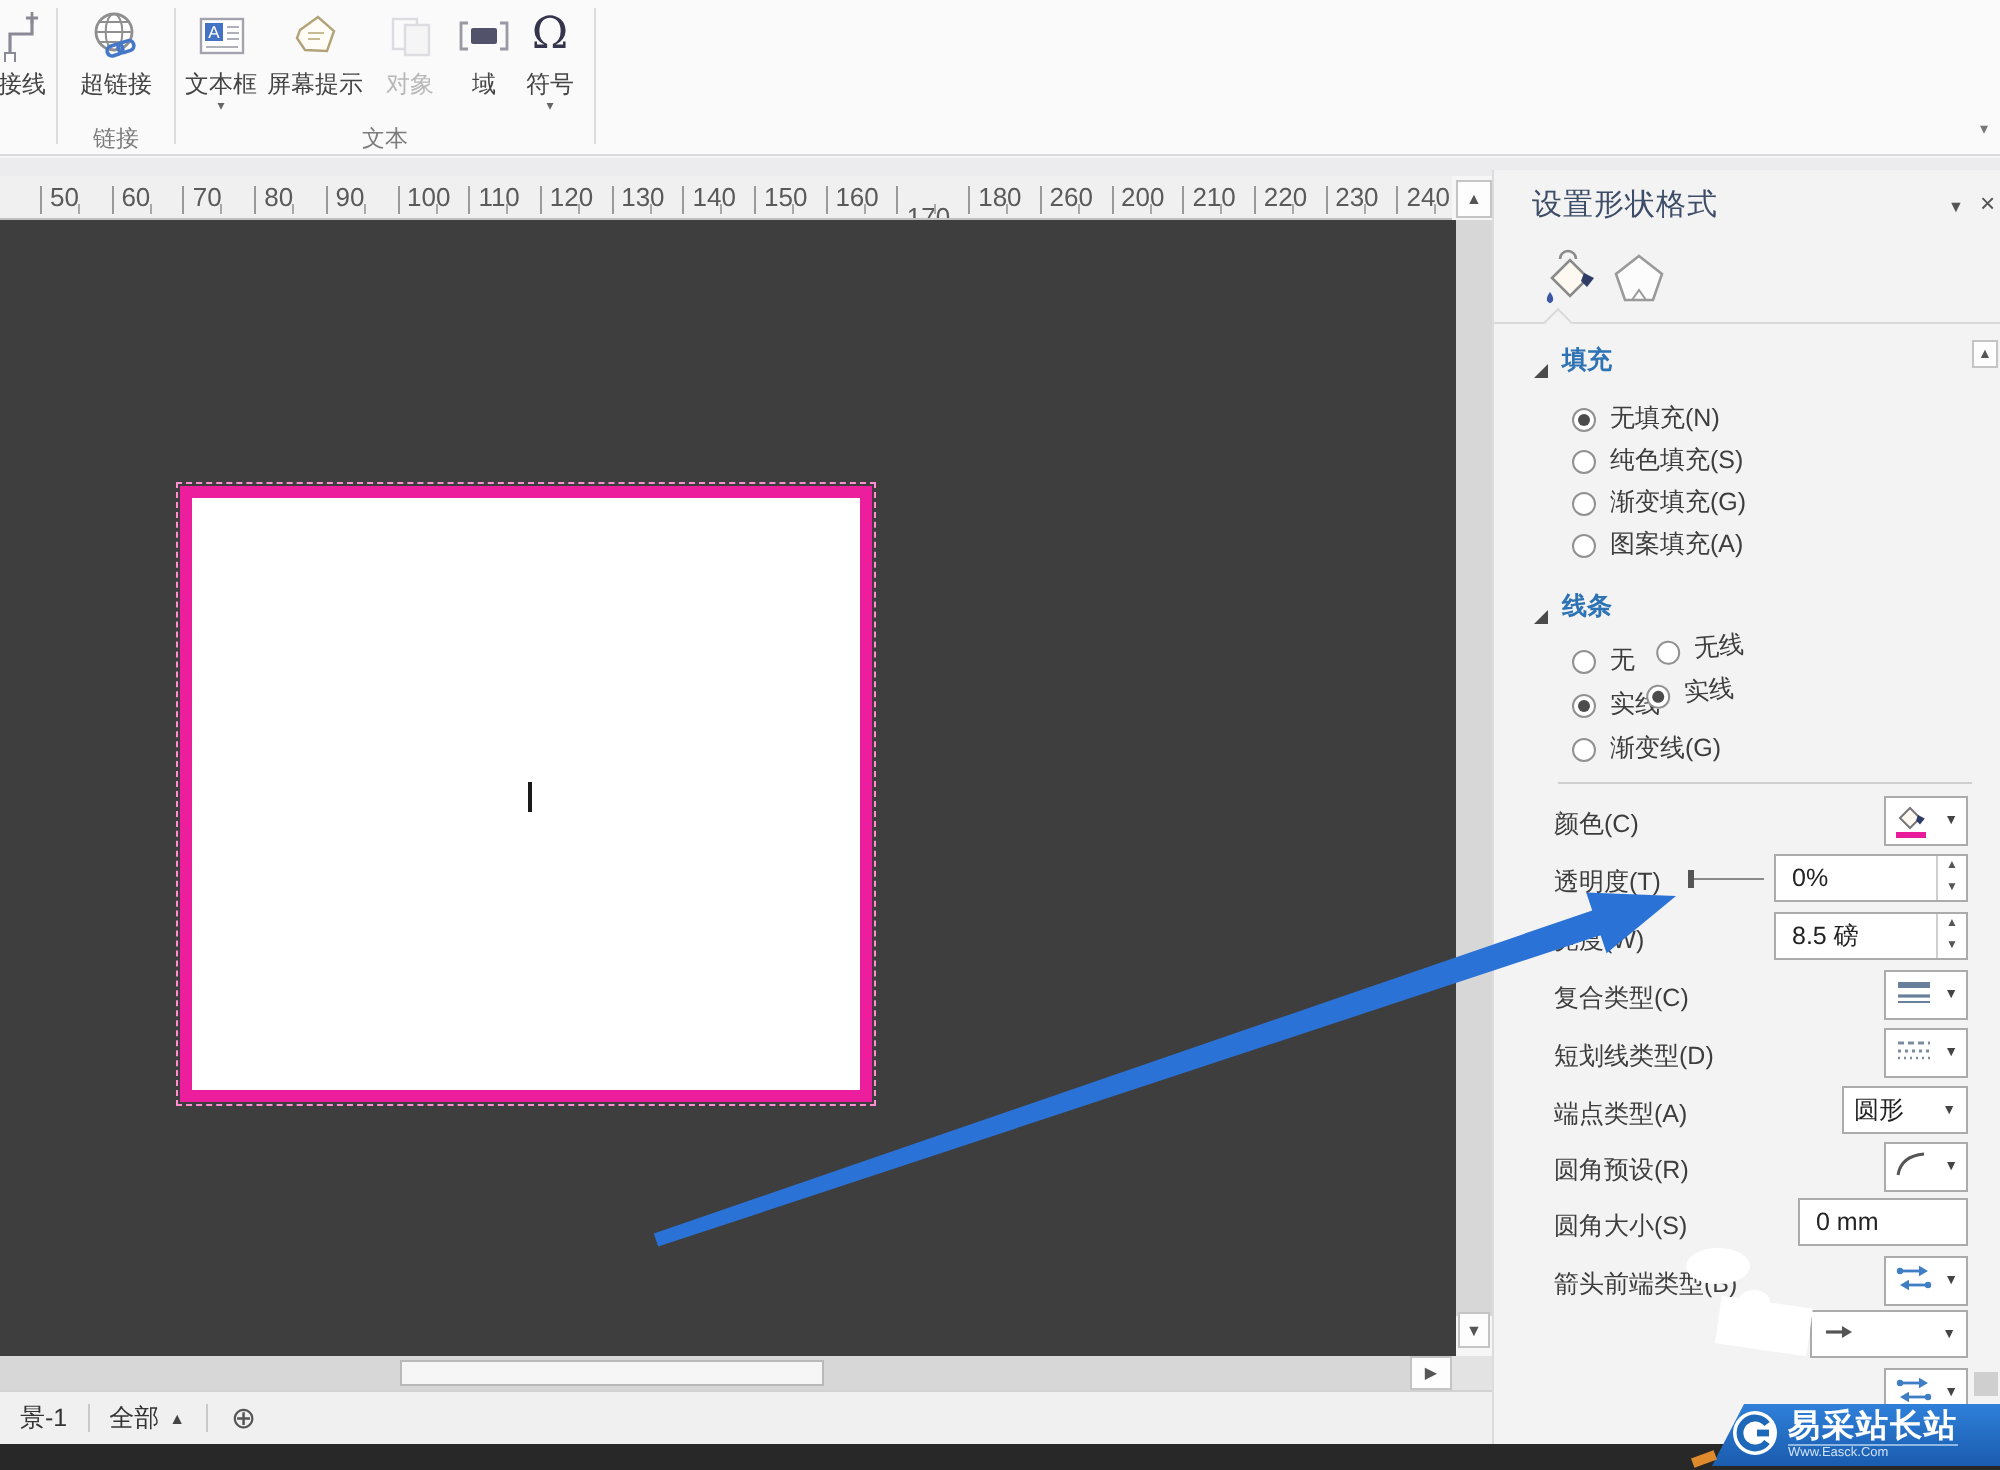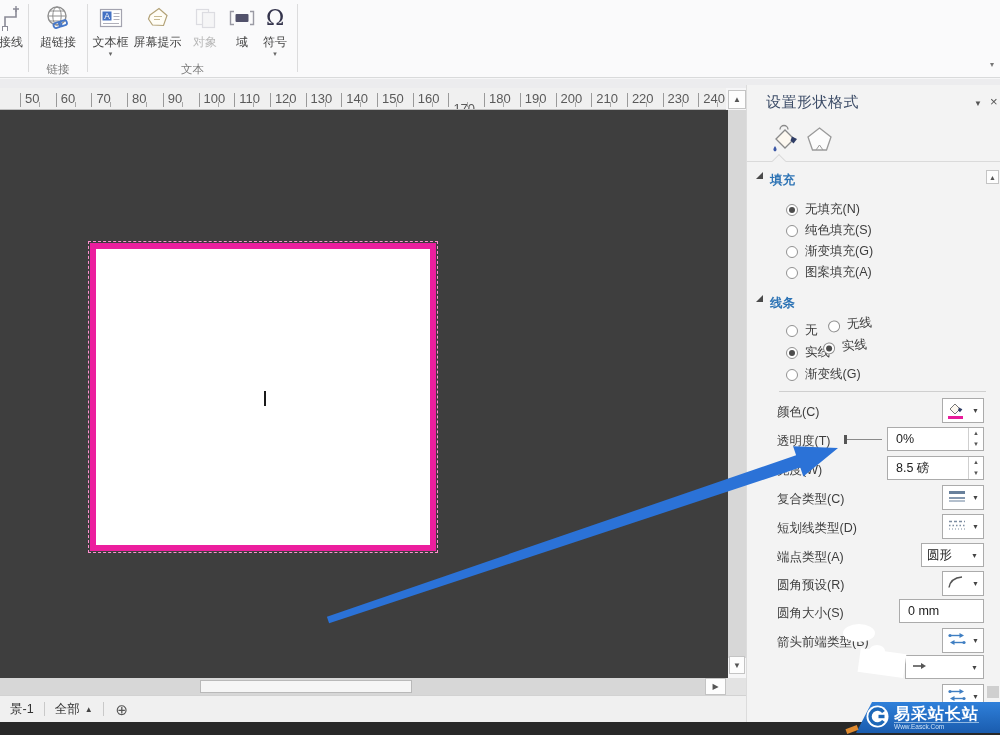--- a/index.html
+++ b/index.html
@@ -51,21 +51,21 @@
   .taskbar-strip { position:absolute; left:0; top:722px; width:1000px; height:13px; background:#282828; z-index:40; }
 
   
   .panel { position:absolute; left:746px; top:85px; width:254px; height:637px; background:#f3f3f3; border-left:1px solid #dcdcdc; z-index:10; }
   .panel-title { position:absolute; left:19px; top:8px; font-size:15px; font-weight:400; color:#3d4d68; letter-spacing:.5px; }
   .panel-menu { position:absolute; left:227px; top:14px; font-size:8px; color:#555; }
   .panel-close { position:absolute; left:243px; top:9px; font-size:13px; color:#555; }
   .tab-icon { position:absolute; top:38px; }
   .tabbar-line { position:absolute; left:0; top:76px; width:254px; height:1px; background:#dadada; }
   .tab-notch { position:absolute; left:27px; top:71px; width:10px; height:10px; background:#f3f3f3; border-left:1px solid #dadada; border-top:1px solid #dadada; transform:rotate(45deg); }
-  .section-hdr { position:absolute; left:9px; display:flex; align-items:flex-start; }
+  .section-hdr { position:absolute; left:20px; display:flex; align-items:flex-end; }
   .tri { width:0; height:0; border-bottom:7px solid #4a4a4a; border-left:7px solid transparent; margin-right:7px; }
   .section-label { font-size:12.5px; font-weight:700; color:#2e74b5; }
   .radio-item { position:absolute; display:flex; align-items:center; white-space:nowrap; }
   .radio { width:12px; height:12px; border:1px solid #919191; border-radius:50%; background:#fff; flex:none; }
   .checked .radio { position:relative; }
   .checked .radio::after { content:''; position:absolute; left:2px; top:2px; width:6px; height:6px; border-radius:50%; background:#4c4c4c; }
   .rlabel { font-size:12.5px; color:#3d3d3d; margin-left:7px; }
   .ghost { transform:rotate(-5deg); text-shadow:0 0 3px #f3f3f3; }
   .pdivider { position:absolute; left:32px; top:306px; width:207px; height:1px; background:#cfcfcf; }
 
@@ -226,21 +226,21 @@
         <span class="tick-minor" style="left: 396px;"></span>
         <span class="tick-num" style="left: 417.7px;">160</span>
         <span class="tick-major" style="left: 412.7px;"></span>
         <span class="tick-minor" style="left: 431.7px;"></span>
         <span class="tick-num" style="left: 453.4px; margin-top: 10px;">170</span>
         <span class="tick-major" style="left: 448.4px;"></span>
         <span class="tick-minor" style="left: 467.4px;"></span>
         <span class="tick-num" style="left: 489.1px;">180</span>
         <span class="tick-major" style="left: 484.1px;"></span>
         <span class="tick-minor" style="left: 503.1px;"></span>
-        <span class="tick-num" style="left: 524.8px;">190</span>
+        <span class="tick-num" style="left: 524.8px;">260</span>
         <span class="tick-major" style="left: 519.8px;"></span>
         <span class="tick-minor" style="left: 538.8px;"></span>
         <span class="tick-num" style="left: 560.5px;">200</span>
         <span class="tick-major" style="left: 555.5px;"></span>
         <span class="tick-minor" style="left: 574.5px;"></span>
         <span class="tick-num" style="left: 596.2px;">210</span>
         <span class="tick-major" style="left: 591.2px;"></span>
         <span class="tick-minor" style="left: 610.2px;"></span>
         <span class="tick-num" style="left: 631.9px;">220</span>
         <span class="tick-major" style="left: 626.9px;"></span>

